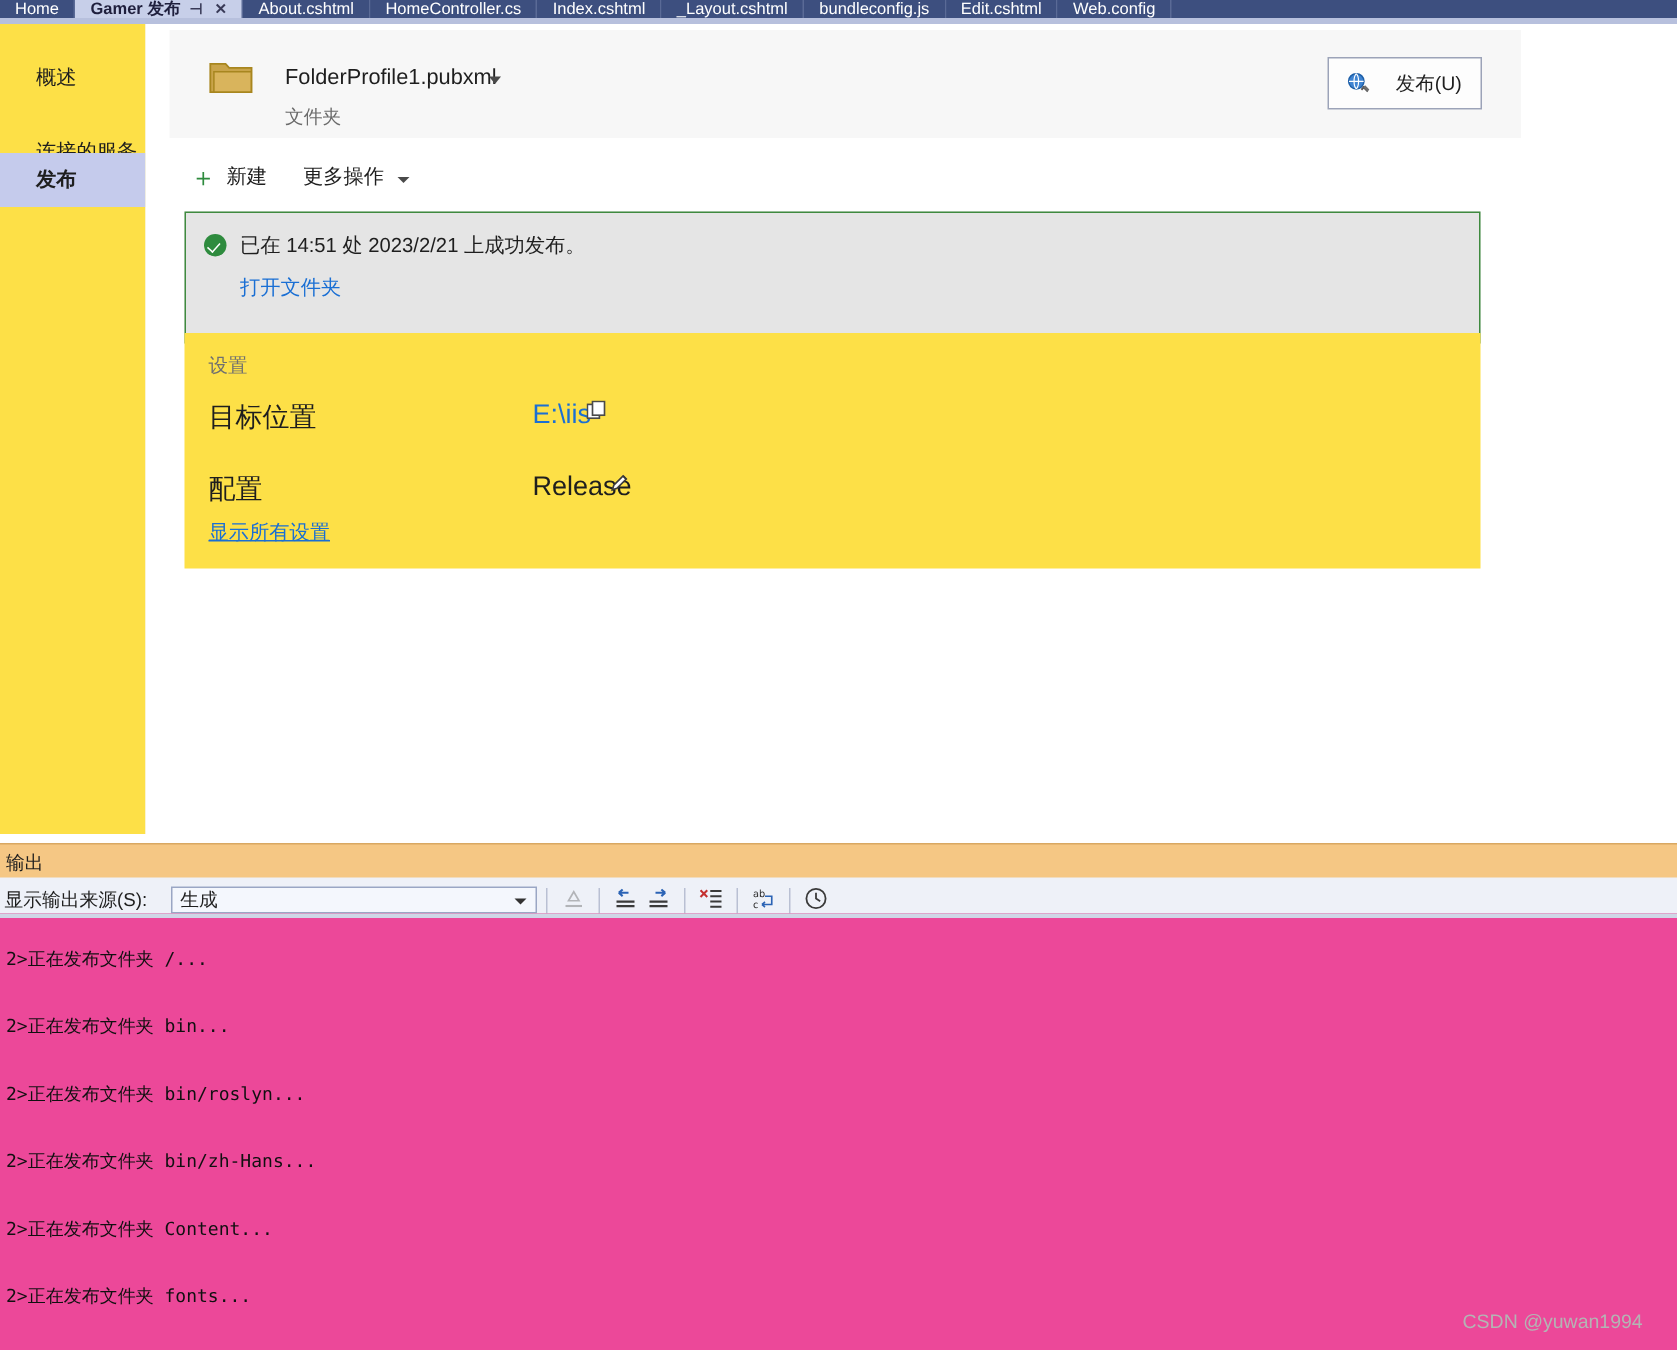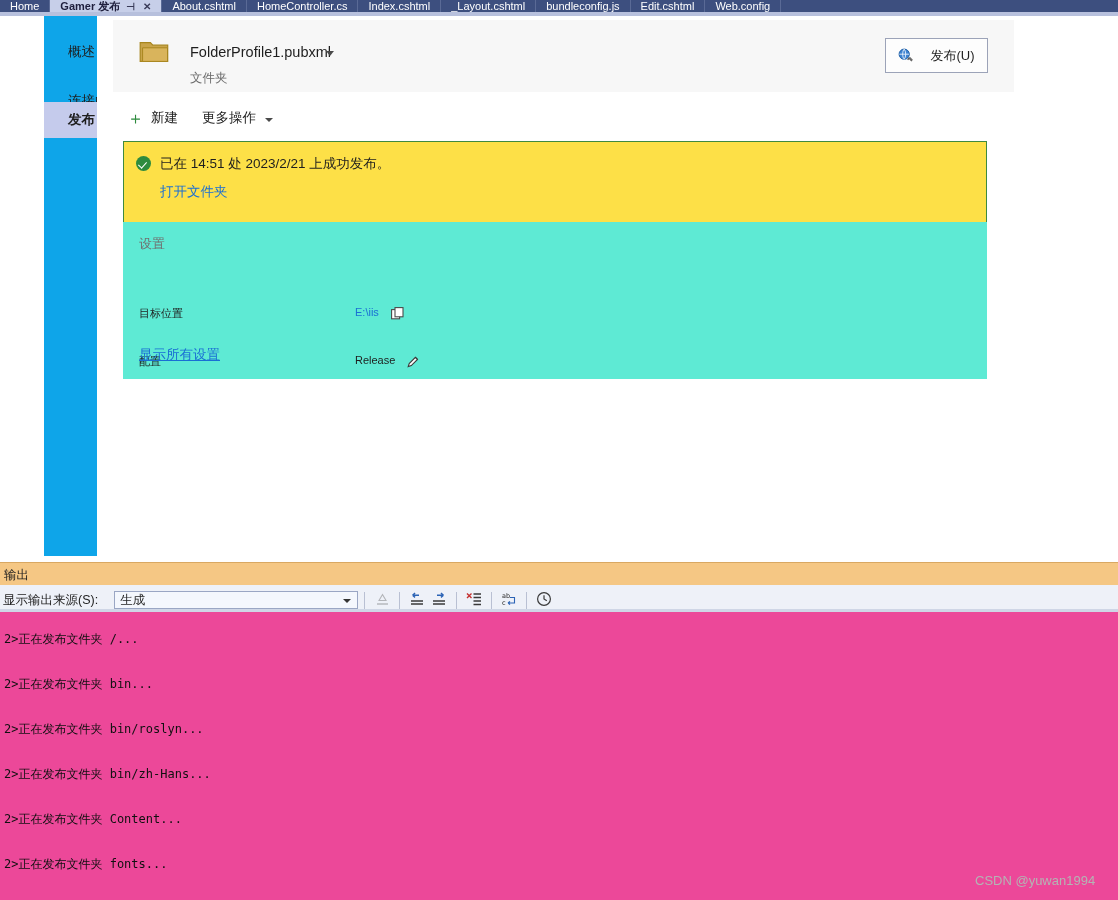--- a/index.html
+++ b/index.html
@@ -67,23 +67,22 @@
     height: 4px;
     background: #b7c0dd;
   }
 
   
   .leftnav {
     position: absolute;
     left: 0; top: 16px;
     width: 97px;
     height: 540px;
-    background: #0ea5e9;
+    background: #fde047;
     border-right: 1px solid #f1f1f1;
-    margin-left: 44px;
   }
   .nav-item {
     position: absolute;
     left: 0;
     width: 97px;
     height: 36px;
     display: flex;
     align-items: center;
     padding-left: 24px;
     box-sizing: border-box;
@@ -186,21 +185,21 @@
     margin-left: 2px;
     margin-top: 3px;
   }
 
   
   .banner {
     position: absolute;
     left: 123px; top: 141px;
     width: 864px;
     height: 88px;
-    background: #fde047;
+    background: #e5e5e5;
     border: 1px solid #3f8a3f;
     box-sizing: border-box;
   }
   .banner-check {
     position: absolute;
     left: 12px; top: 14px;
     width: 15px; height: 15px;
     border-radius: 50%;
     background: #2e8b3e;
   }
@@ -226,36 +225,35 @@
     color: #1a6fd4;
     cursor: pointer;
   }
 
   
   .settings {
     position: absolute;
     left: 123px; top: 222px;
     width: 864px;
     height: 157px;
-    background: #5eead4;
+    background: #fde047;
   }
   .settings-title {
     position: absolute;
     left: 16px; top: 13px;
     font-size: 13px;
     color: #707070;
   }
   .srow {
     position: absolute;
     left: 16px;
     width: 830px;
     height: 24px;
-    font-size: 11px;
-    color: #1e1e1e;
-    margin-top: 40px;
+    font-size: 18px;
+    color: #1e1e1e;
   }
   .srow .slabel {
     position: absolute;
     left: 0; top: 0;
   }
   .srow .sval {
     position: absolute;
     left: 216px; top: 0;
     color: #1e1e1e;
   }

